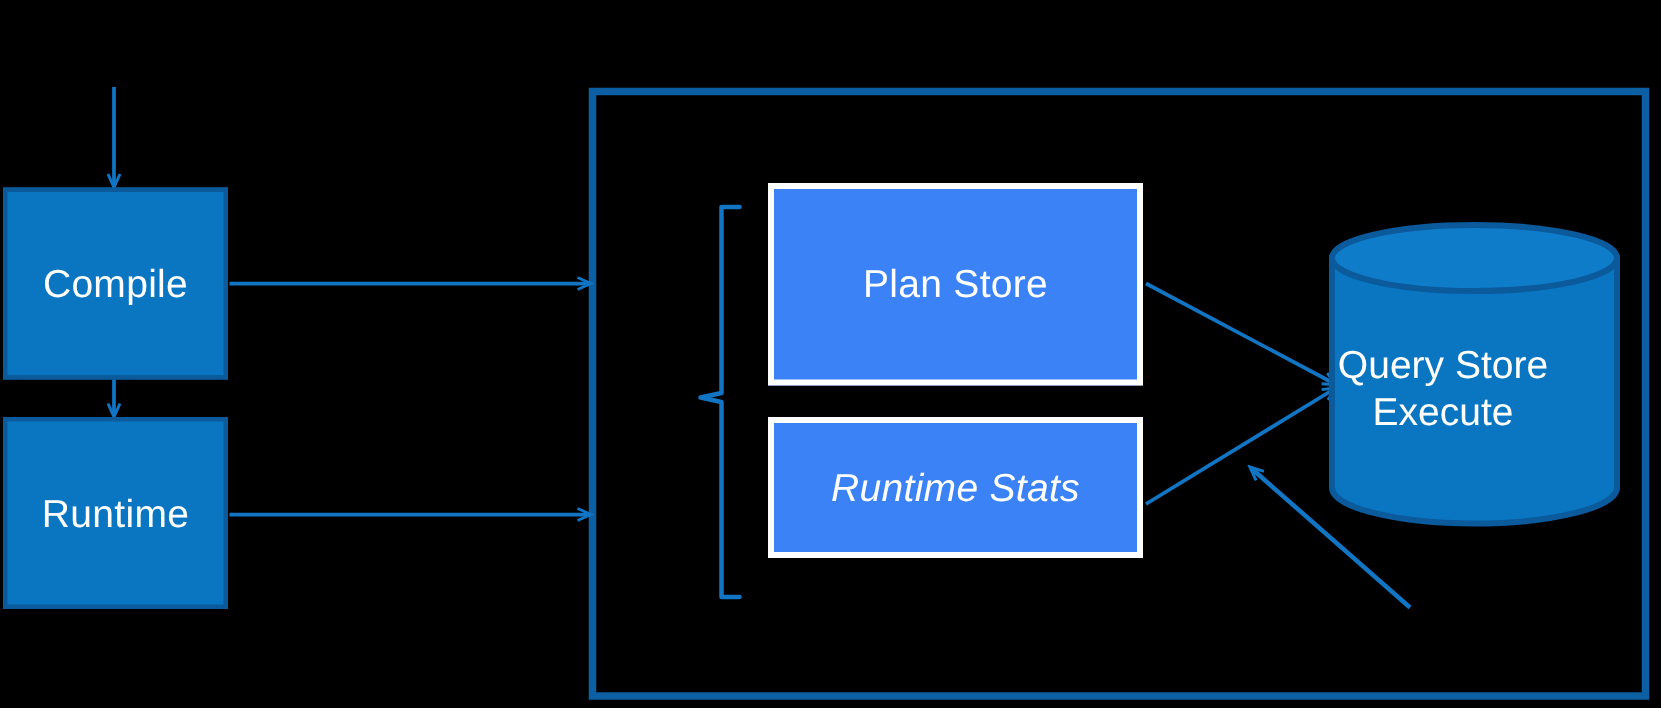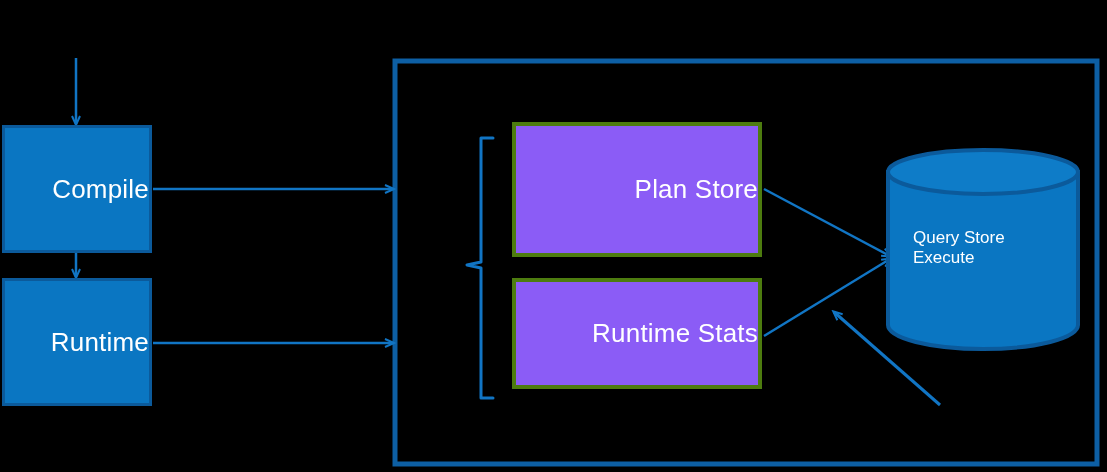--- a/index.html
+++ b/index.html
@@ -20,47 +20,47 @@
     left: 0;
     top: 0;
     width: 1107px;
     height: 472px;
   }
   .node-box {
     position: absolute;
     box-sizing: border-box;
     display: flex;
     align-items: center;
-    justify-content: flex-end;
+    justify-content: center;
     color: #ffffff;
     font-family: "Liberation Sans", sans-serif;
     font-size: 26px;
     font-weight: 400;
     letter-spacing: 0.2px;
     line-height: 1.18;
     text-align: center;
     z-index: 3;
   }
   .blue-box {
     background: #0A76C2;
     border: 3px solid #0B5A9B;
   }
   .orange-box {
-    background: #8b5cf6;
-    border: 4px solid #4d7c0f;
+    background: #3b82f6;
+    border: 4px solid #ffffff;
   }
   .cyl-label {
     position: absolute;
     z-index: 4;
     color: #ffffff;
-    font-size: 17px;
+    font-size: 26px;
     line-height: 1.2;
-    text-align: left;
+    text-align: center;
     width: 190px;
-    left: 913px;
+    left: 867px;
     top: 228px;
     pointer-events: none;
   }
 </style>
 </head>
 <body>
 
 <div id="canvas">
 
   <svg id="svg-layer" viewBox="0 0 1107 472" xmlns="http://www.w3.org/2000/svg">
@@ -104,17 +104,17 @@
   </div>
 
   <div class="node-box blue-box" style="left:2px; top:278px; width:150px; height:128px;">
     <span>Runtime</span>
   </div>
 
   <div class="node-box orange-box" style="left:512px; top:122px; width:250px; height:135px;">
     <span>Plan Store</span>
   </div>
 
-  <div class="node-box orange-box" style="left:512px; top:278px; width:250px; height:111px;">
+  <div class="node-box orange-box" style="left:512px; top:278px; width:250px; height:94px;font-style:italic;">
     <span>Runtime Stats</span>
   </div>
 
 </div>
 
 </body></html>

